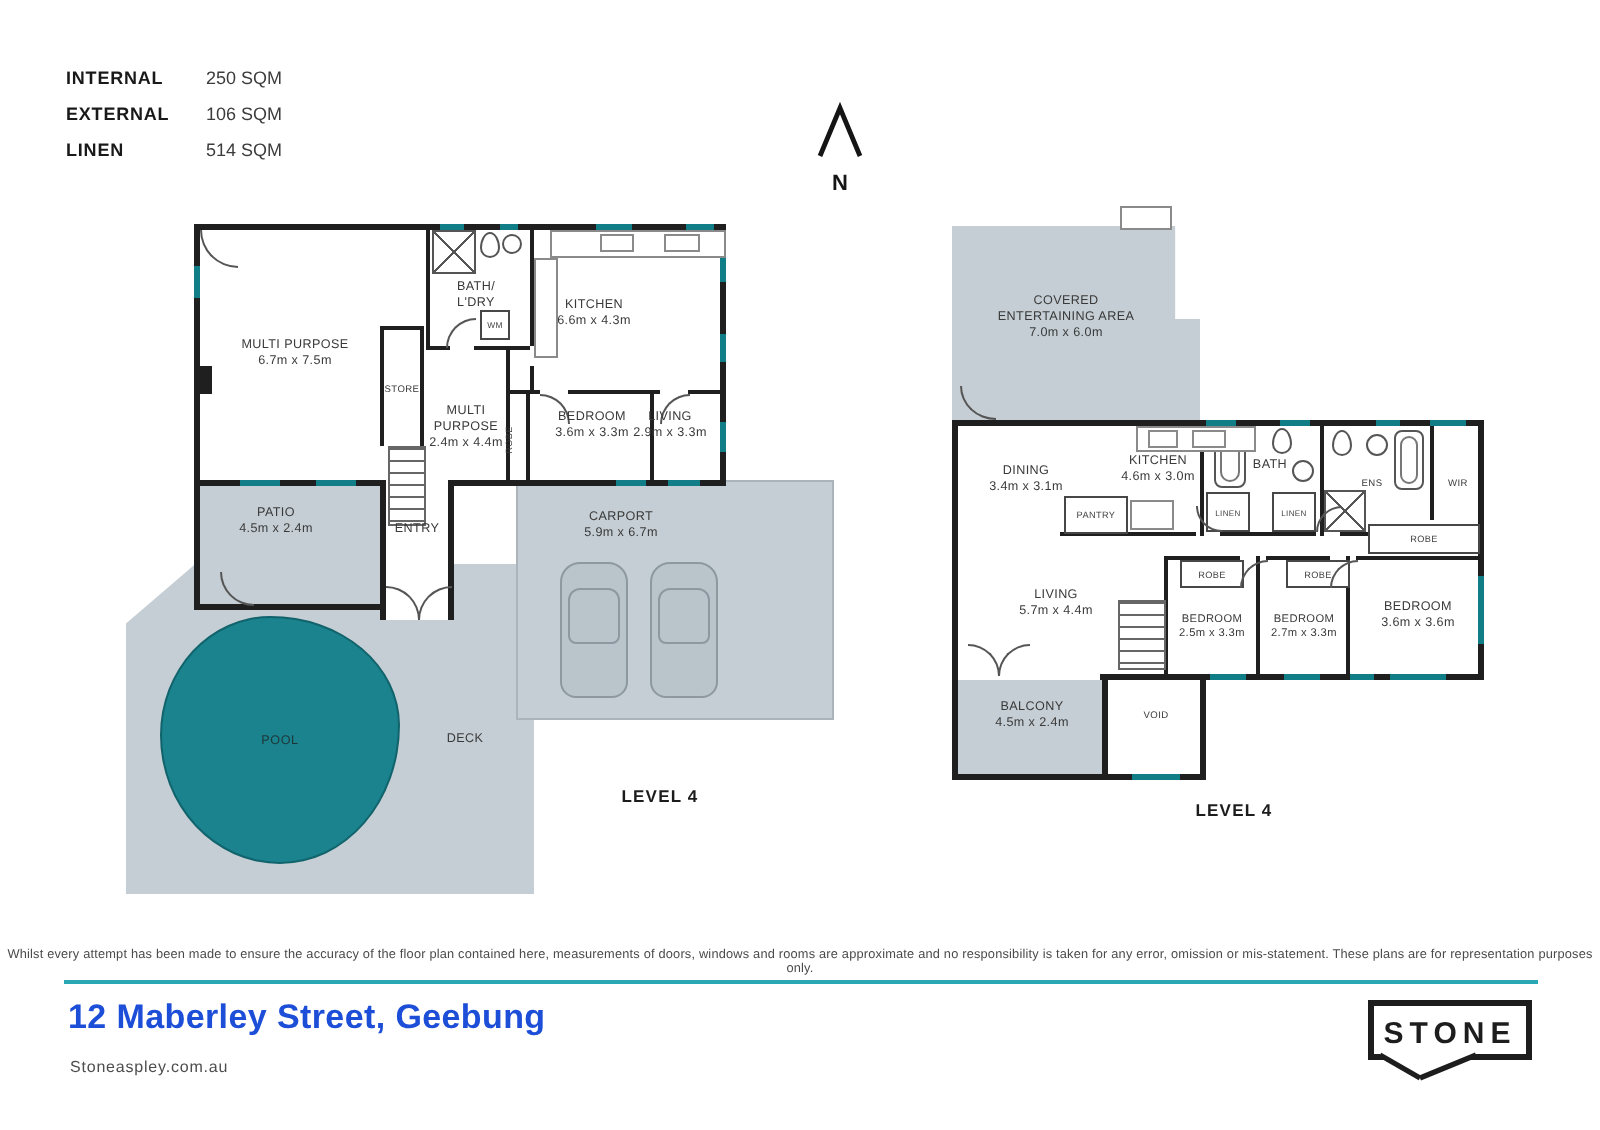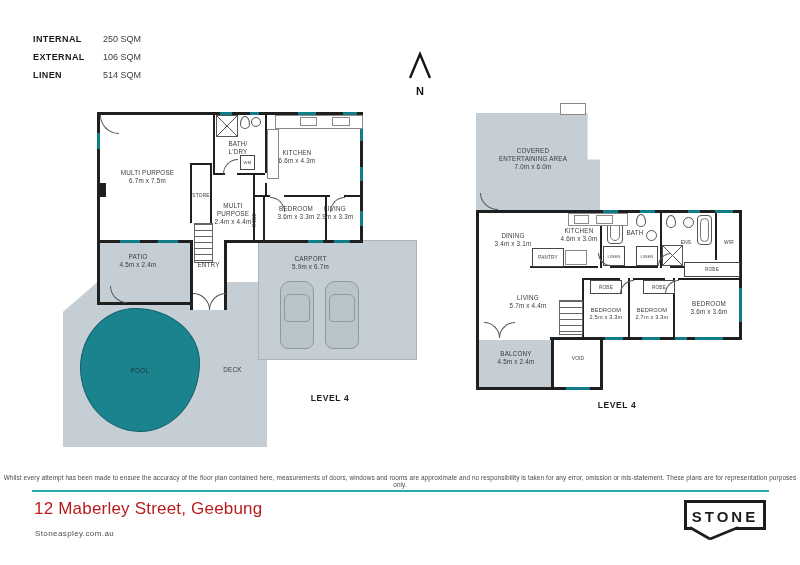--- a/index.html
+++ b/index.html
@@ -34,21 +34,21 @@
   .ctr{position:absolute;border:1px solid #8a8a8a;background:#fff;}
   .box{position:absolute;border:1px solid #474747;background:#fff;display:flex;align-items:center;justify-content:center;
        font-size:4.6px;color:#444;letter-spacing:.2px;white-space:nowrap;}
   .car{position:absolute;width:32px;height:66px;border:1.5px solid #8e98a0;border-radius:10px 10px 8px 8px;background:#bac4cb;}
   .car::before{content:"";position:absolute;left:3px;right:3px;top:12px;height:26px;border:1px solid #8e98a0;border-radius:6px 6px 4px 4px;}
   .pool{position:absolute;background:#1a838d;border:1px solid #11636c;border-radius:46% 54% 50% 50%/48% 44% 56% 52%;
         display:flex;align-items:center;justify-content:center;font-size:6.3px;color:#1e3538;letter-spacing:.3px;}
   
   .disclaimer{position:absolute;left:0;right:0;top:474px;text-align:center;font-size:6.4px;color:#4a4a4a;letter-spacing:.1px;}
   .rule{position:absolute;left:32px;top:490px;width:737px;height:2px;background:#2aa7b5;}
-  .address{position:absolute;left:34px;top:499px;font-size:17px;font-weight:400;color:#b91c1c;letter-spacing:.2px;}
+  .address{position:absolute;left:34px;top:499px;font-size:17px;font-weight:700;color:#1d4ed8;letter-spacing:.2px;}
   .website{position:absolute;left:35px;top:529px;font-size:8px;color:#4d4d4d;letter-spacing:.4px;}
 </style>
 </head>
 <body>
 
 <div id="page">
 
   <div class="legend">
     <div class="legend-row">
       <span class="legend-label">INTERNAL</span>

